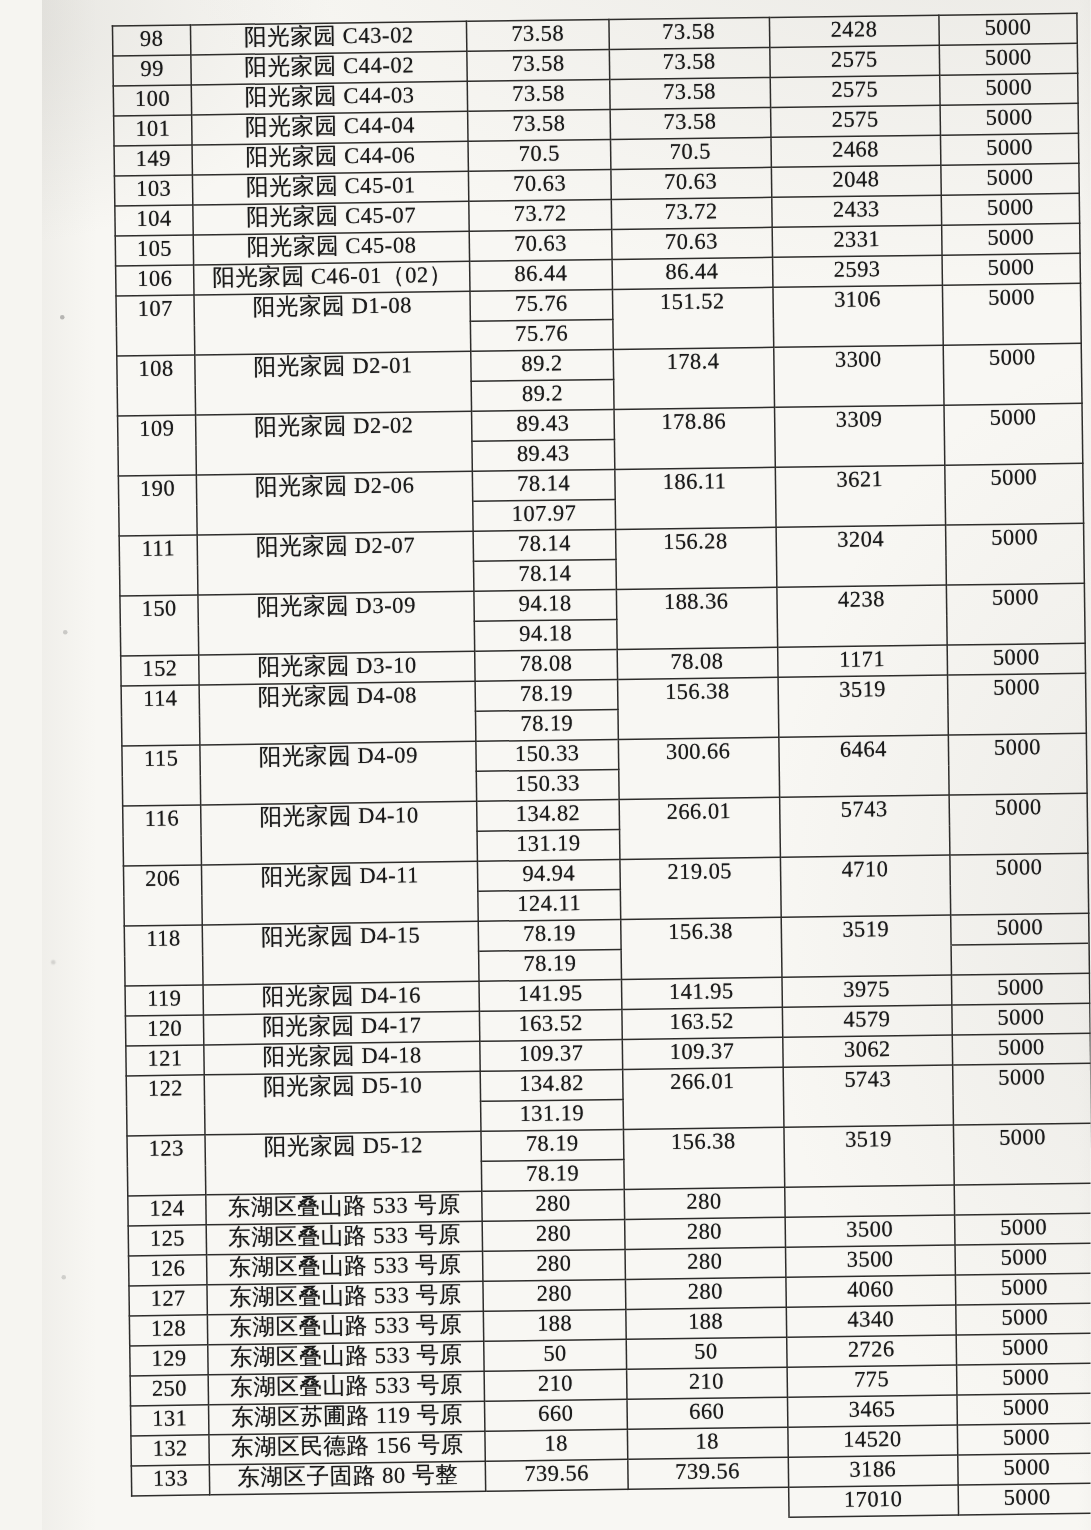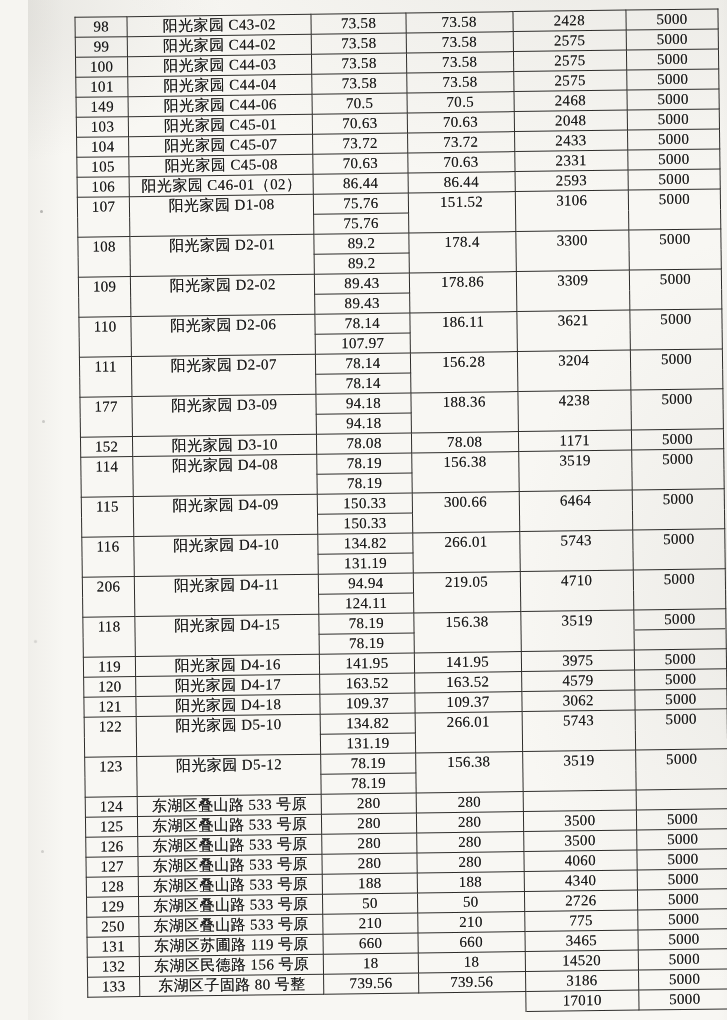--- a/index.html
+++ b/index.html
@@ -147,21 +147,21 @@
             <td rowspan="2" class="name">阳光家园 D2-02</td>
             <td class="num">89.43</td>
             <td rowspan="2" class="num">178.86</td>
             <td rowspan="2" class="num">3309</td>
             <td rowspan="2" class="num">5000</td>
           </tr>
           <tr>
             <td class="num">89.43</td>
           </tr>
           <tr>
-            <td rowspan="2" class="num">110</td>
+            <td rowspan="2" class="num">190</td>
             <td rowspan="2" class="name">阳光家园 D2-06</td>
             <td class="num">78.14</td>
             <td rowspan="2" class="num">186.11</td>
             <td rowspan="2" class="num">3621</td>
             <td rowspan="2" class="num">5000</td>
           </tr>
           <tr>
             <td class="num">107.97</td>
           </tr>
           <tr>
@@ -169,21 +169,21 @@
             <td rowspan="2" class="name">阳光家园 D2-07</td>
             <td class="num">78.14</td>
             <td rowspan="2" class="num">156.28</td>
             <td rowspan="2" class="num">3204</td>
             <td rowspan="2" class="num">5000</td>
           </tr>
           <tr>
             <td class="num">78.14</td>
           </tr>
           <tr>
-            <td rowspan="2" class="num">177</td>
+            <td rowspan="2" class="num">150</td>
             <td rowspan="2" class="name">阳光家园 D3-09</td>
             <td class="num">94.18</td>
             <td rowspan="2" class="num">188.36</td>
             <td rowspan="2" class="num">4238</td>
             <td rowspan="2" class="num">5000</td>
           </tr>
           <tr>
             <td class="num">94.18</td>
           </tr>
           <tr>

